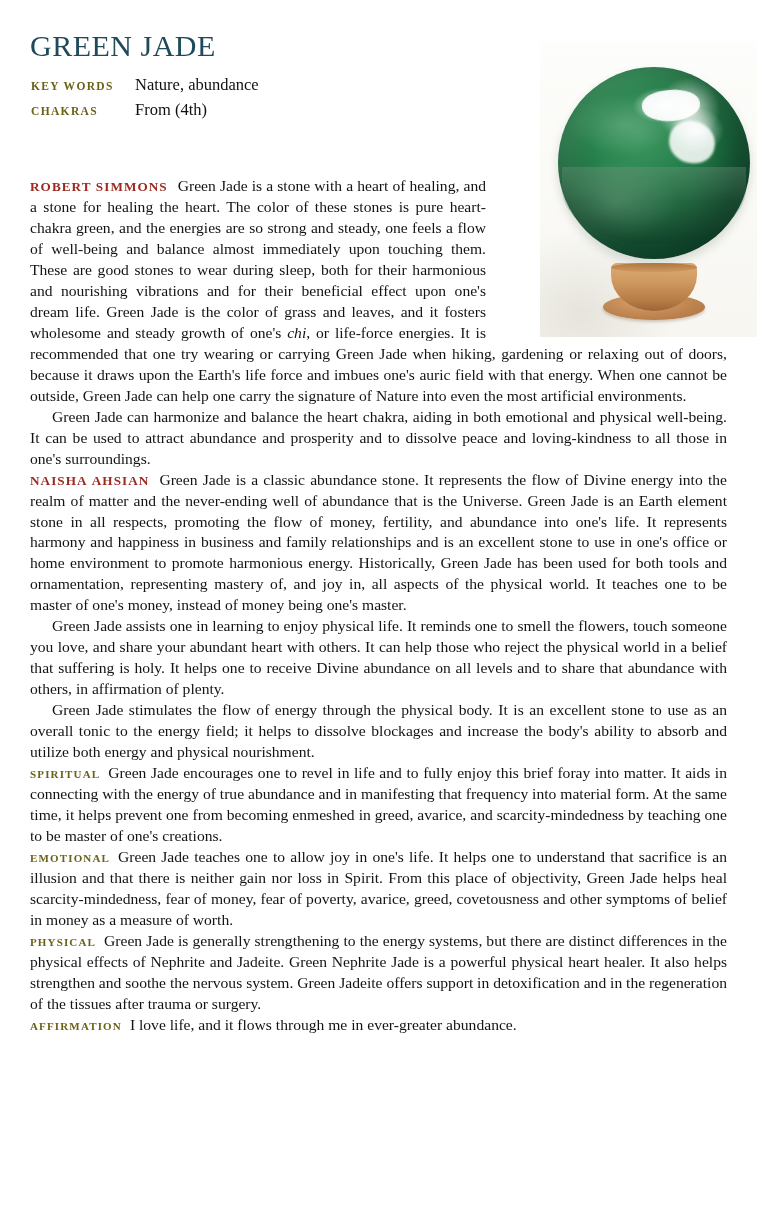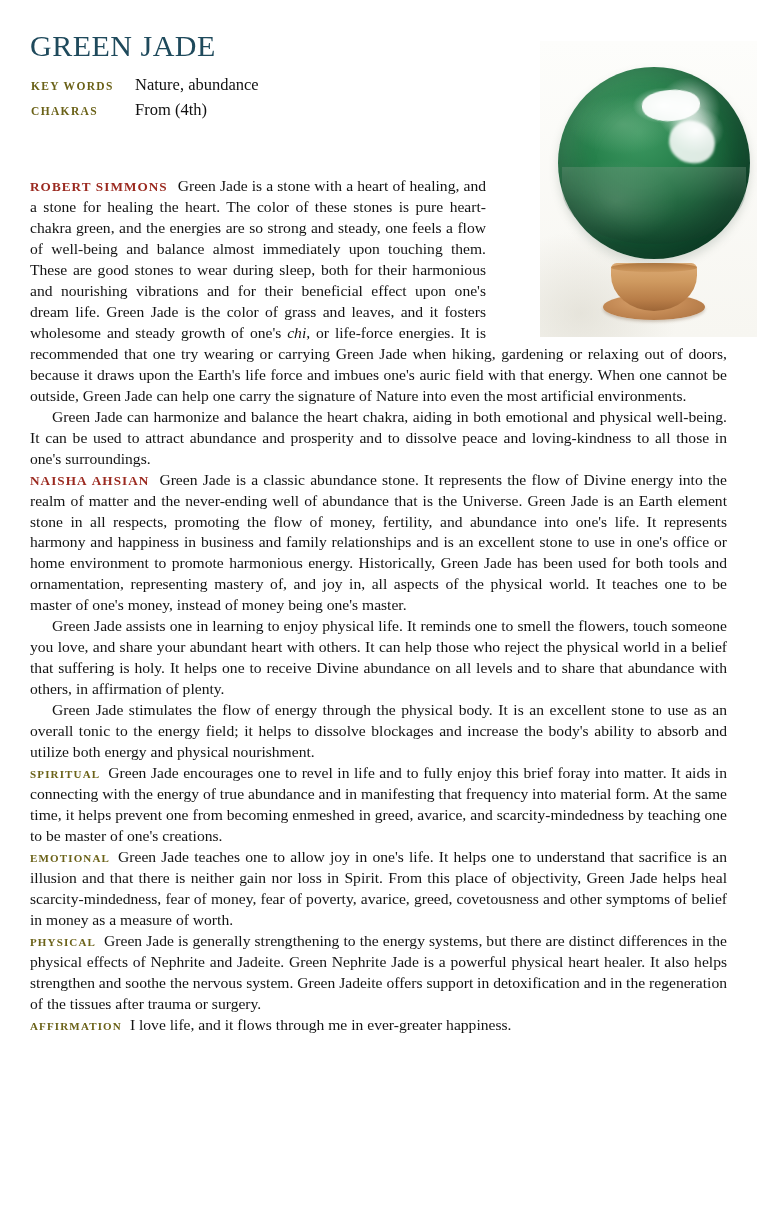--- a/index.html
+++ b/index.html
@@ -255,16 +255,16 @@
     <p>Green Jade assists one in learning to enjoy physical life. It reminds one to smell the flowers, touch someone you love, and share your abundant heart with others. It can help those who reject the physical world in a belief that suffering is holy. It helps one to receive Divine abundance on all levels and to share that abundance with others, in affirmation of plenty.</p>
 
     <p>Green Jade stimulates the flow of energy through the physical body. It is an excellent stone to use as an overall tonic to the energy field; it helps to dissolve blockages and increase the body's ability to absorb and utilize both energy and physical nourishment.</p>
 
     <p class="no-indent"><span class="subhead">SPIRITUAL</span><span>Green Jade encourages one to revel in life and to fully enjoy this brief foray into matter. It aids in connecting with the energy of true abundance and in manifesting that frequency into material form. At the same time, it helps prevent one from becoming enmeshed in greed, avarice, and scarcity-mindedness by teaching one to be master of one's creations.</span></p>
 
     <p class="no-indent"><span class="subhead">EMOTIONAL</span><span>Green Jade teaches one to allow joy in one's life. It helps one to understand that sacrifice is an illusion and that there is neither gain nor loss in Spirit. From this place of objectivity, Green Jade helps heal scarcity-mindedness, fear of money, fear of poverty, avarice, greed, covetousness and other symptoms of belief in money as a measure of worth.</span></p>
 
     <p class="no-indent"><span class="subhead">PHYSICAL</span><span>Green Jade is generally strengthening to the energy systems, but there are distinct differences in the physical effects of Nephrite and Jadeite. Green Nephrite Jade is a powerful physical heart healer. It also helps strengthen and soothe the nervous system. Green Jadeite offers support in detoxification and in the regeneration of the tissues after trauma or surgery.</span></p>
 
-    <p class="no-indent"><span class="subhead">AFFIRMATION</span><span>I love life, and it flows through me in ever-greater happiness.</span></p>
+    <p class="no-indent"><span class="subhead">AFFIRMATION</span><span>I love life, and it flows through me in ever-greater abundance.</span></p>
 
   </div>
 </div>
 
 </body></html>

